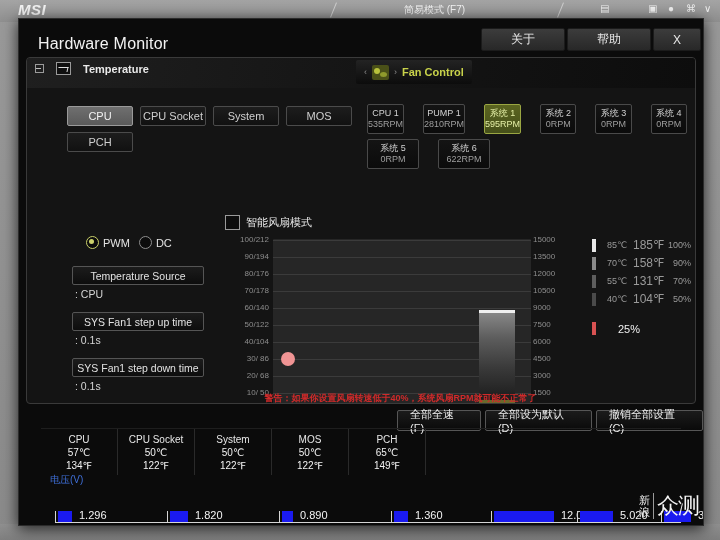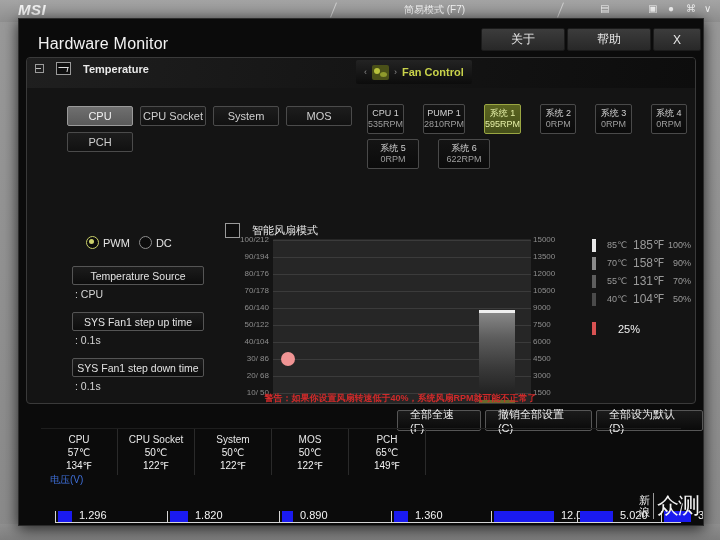--- a/index.html
+++ b/index.html
@@ -84,21 +84,21 @@
   .rdot.on{border-color:#c9cf6a;}
   .rdot.on::after{content:"";position:absolute;left:2px;top:2px;width:5px;height:5px;border-radius:50%;background:#cdd36d;}
   .rlbl{font-size:11px;color:#e4e4e4;}
   .ctl-btn{width:130px;height:17px;display:flex;align-items:center;justify-content:center;
       font-size:10.5px;color:#e2e2e2;background:linear-gradient(180deg,#1c1c1c,#0d0d0d);
       border:1px solid #555;border-radius:2px;}
   .ctl-val{font-size:10.5px;color:#d6d6d6;margin:3px 0 12px 3px;}
 
   
   .chart{position:absolute;left:196px;top:157px;width:360px;height:215px;}
-  .chk-row{position:absolute;left:2px;top:8px;display:flex;align-items:center;gap:12px;justify-content:center;}
+  .chk-row{position:absolute;left:2px;top:0;display:flex;align-items:center;gap:6px;justify-content:center;}
   .chk{width:13px;height:13px;border:1px solid #9a9a9a;background:#0d0d0d;}
   .chk-lbl{font-size:11px;color:#e9e9e9;}
   .plot{position:absolute;left:50px;top:24px;width:258px;height:172px;background:#262626;border-radius:1px;}
   .gl{position:absolute;left:0;width:100%;height:1px;background:#3b3b3b;}
   .ylab{position:absolute;left:0;width:46px;text-align:right;font-size:8px;color:#8d8d8d;}
   .ylab2{position:absolute;left:310px;width:34px;text-align:left;font-size:8px;color:#8d8d8d;}
   .dot{position:absolute;width:14px;height:14px;border-radius:50%;background:#f09494;}
   .bar-col{position:absolute;background:linear-gradient(180deg,#8c8c8c 0%,#5d5d5d 30%,#3a3a3a 62%,#191919 100%);}
   .bar-top{position:absolute;height:3px;background:#f0f0f0;}
   .bar-base{position:absolute;height:3px;background:#6a6a2c;}
@@ -341,22 +341,22 @@
           <div class="lg-cur">
             <span class="lg-bar"></span>
             <span class="lg-cur-val">25%</span>
           </div>
         </div>
 
     </div>
 
     <div class="actions">
       <div class="abtn">全部全速(F)</div>
+      <div class="abtn">全部设为默认(D)</div>
       <div class="abtn">撤销全部设置(C)</div>
-      <div class="abtn">全部设为默认(D)</div>
     </div>
 
     <div class="temps" id="temps">
         <div class="tcell">
           <div class="tc-n">CPU</div>
           <div class="tc-c">57℃</div>
           <div class="tc-f">134℉</div>
         </div>
         <div class="tcell">
           <div class="tc-n">CPU Socket</div>

